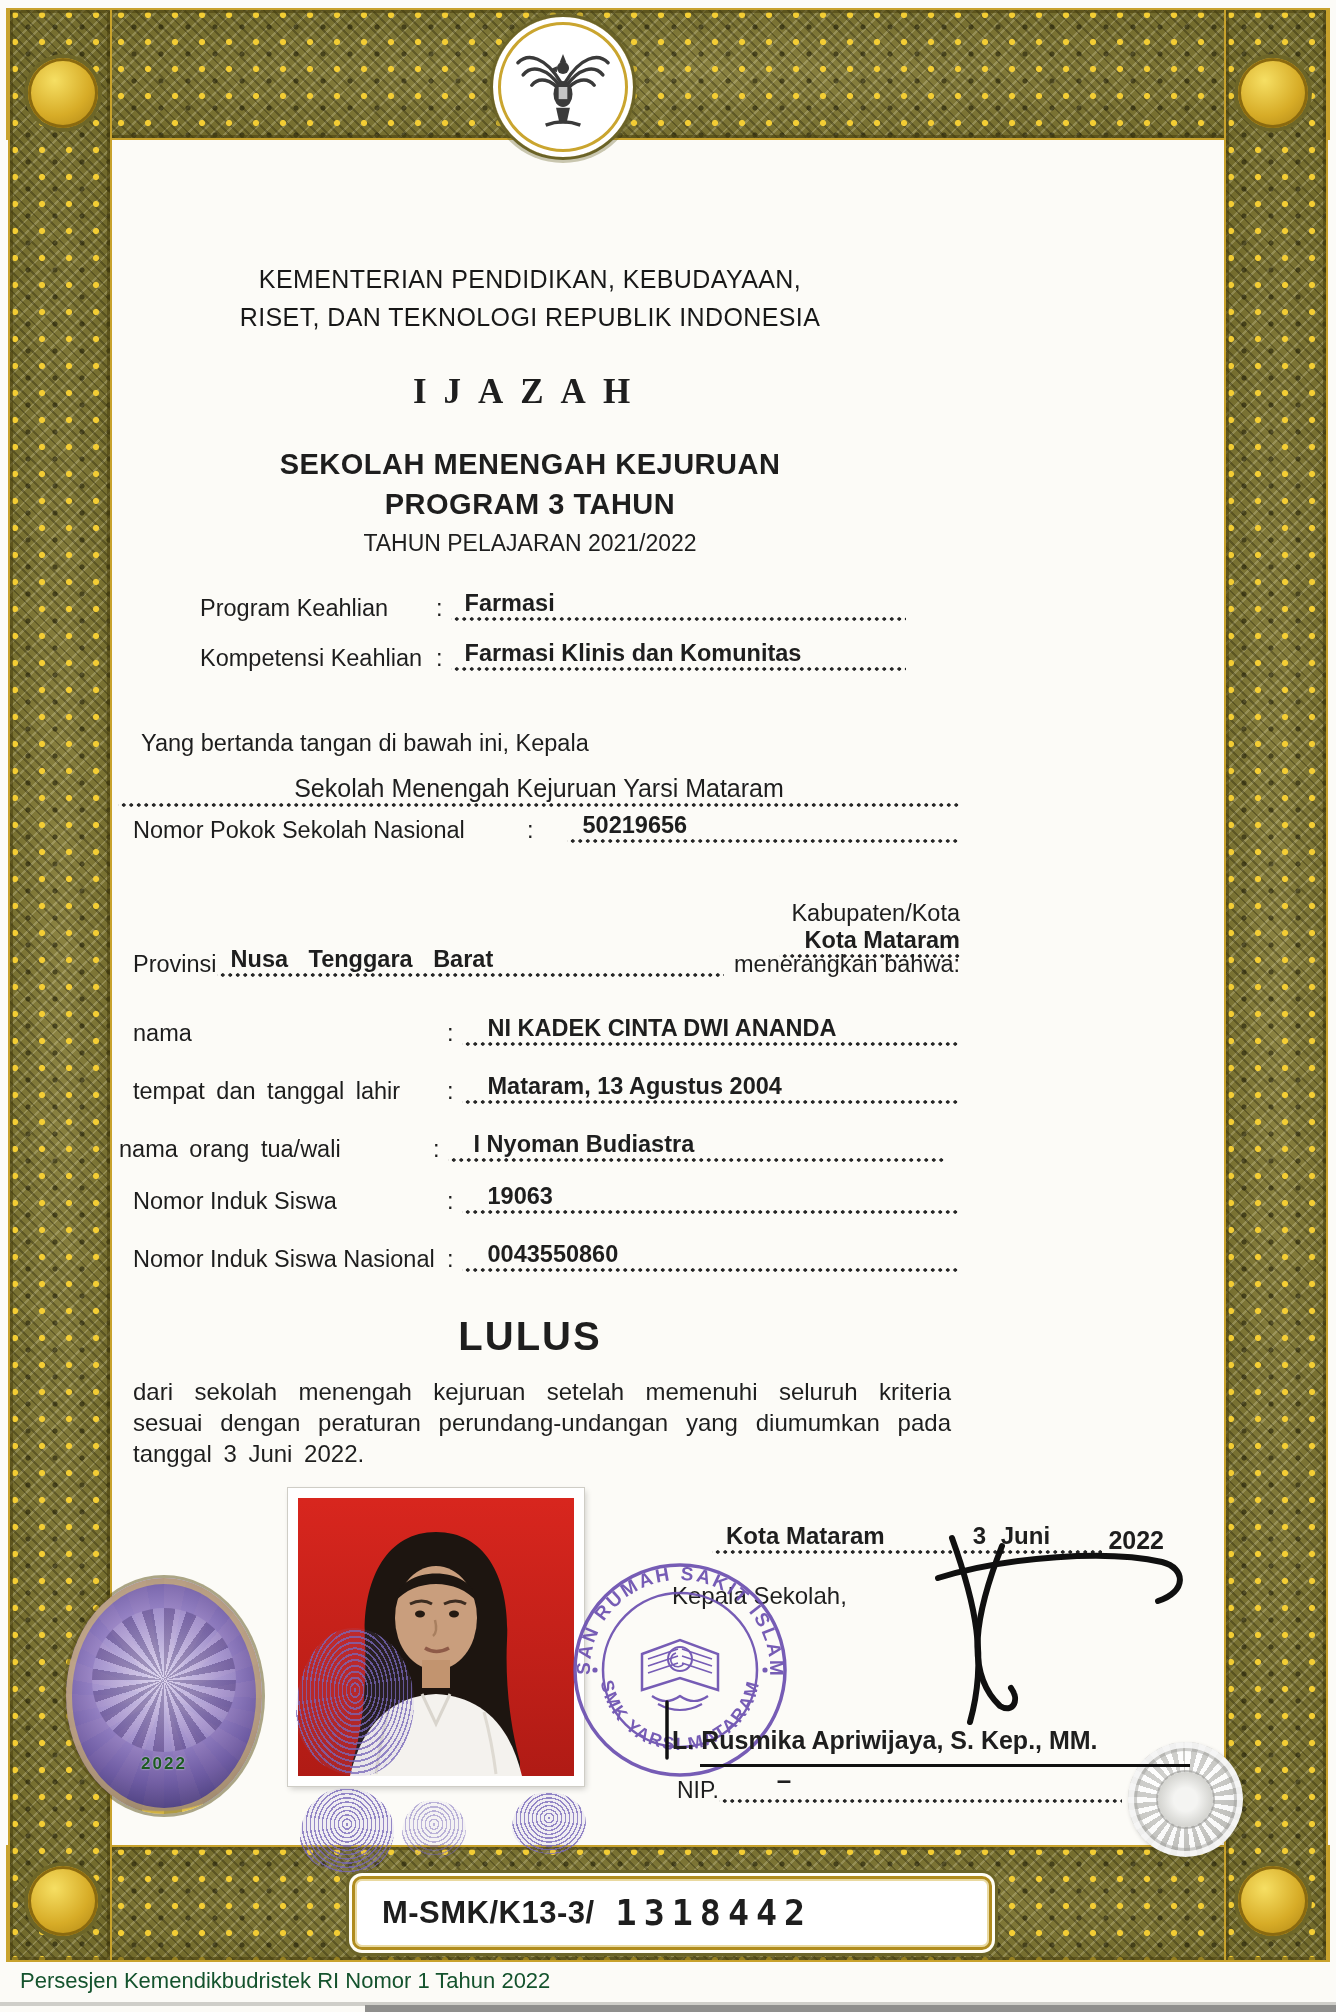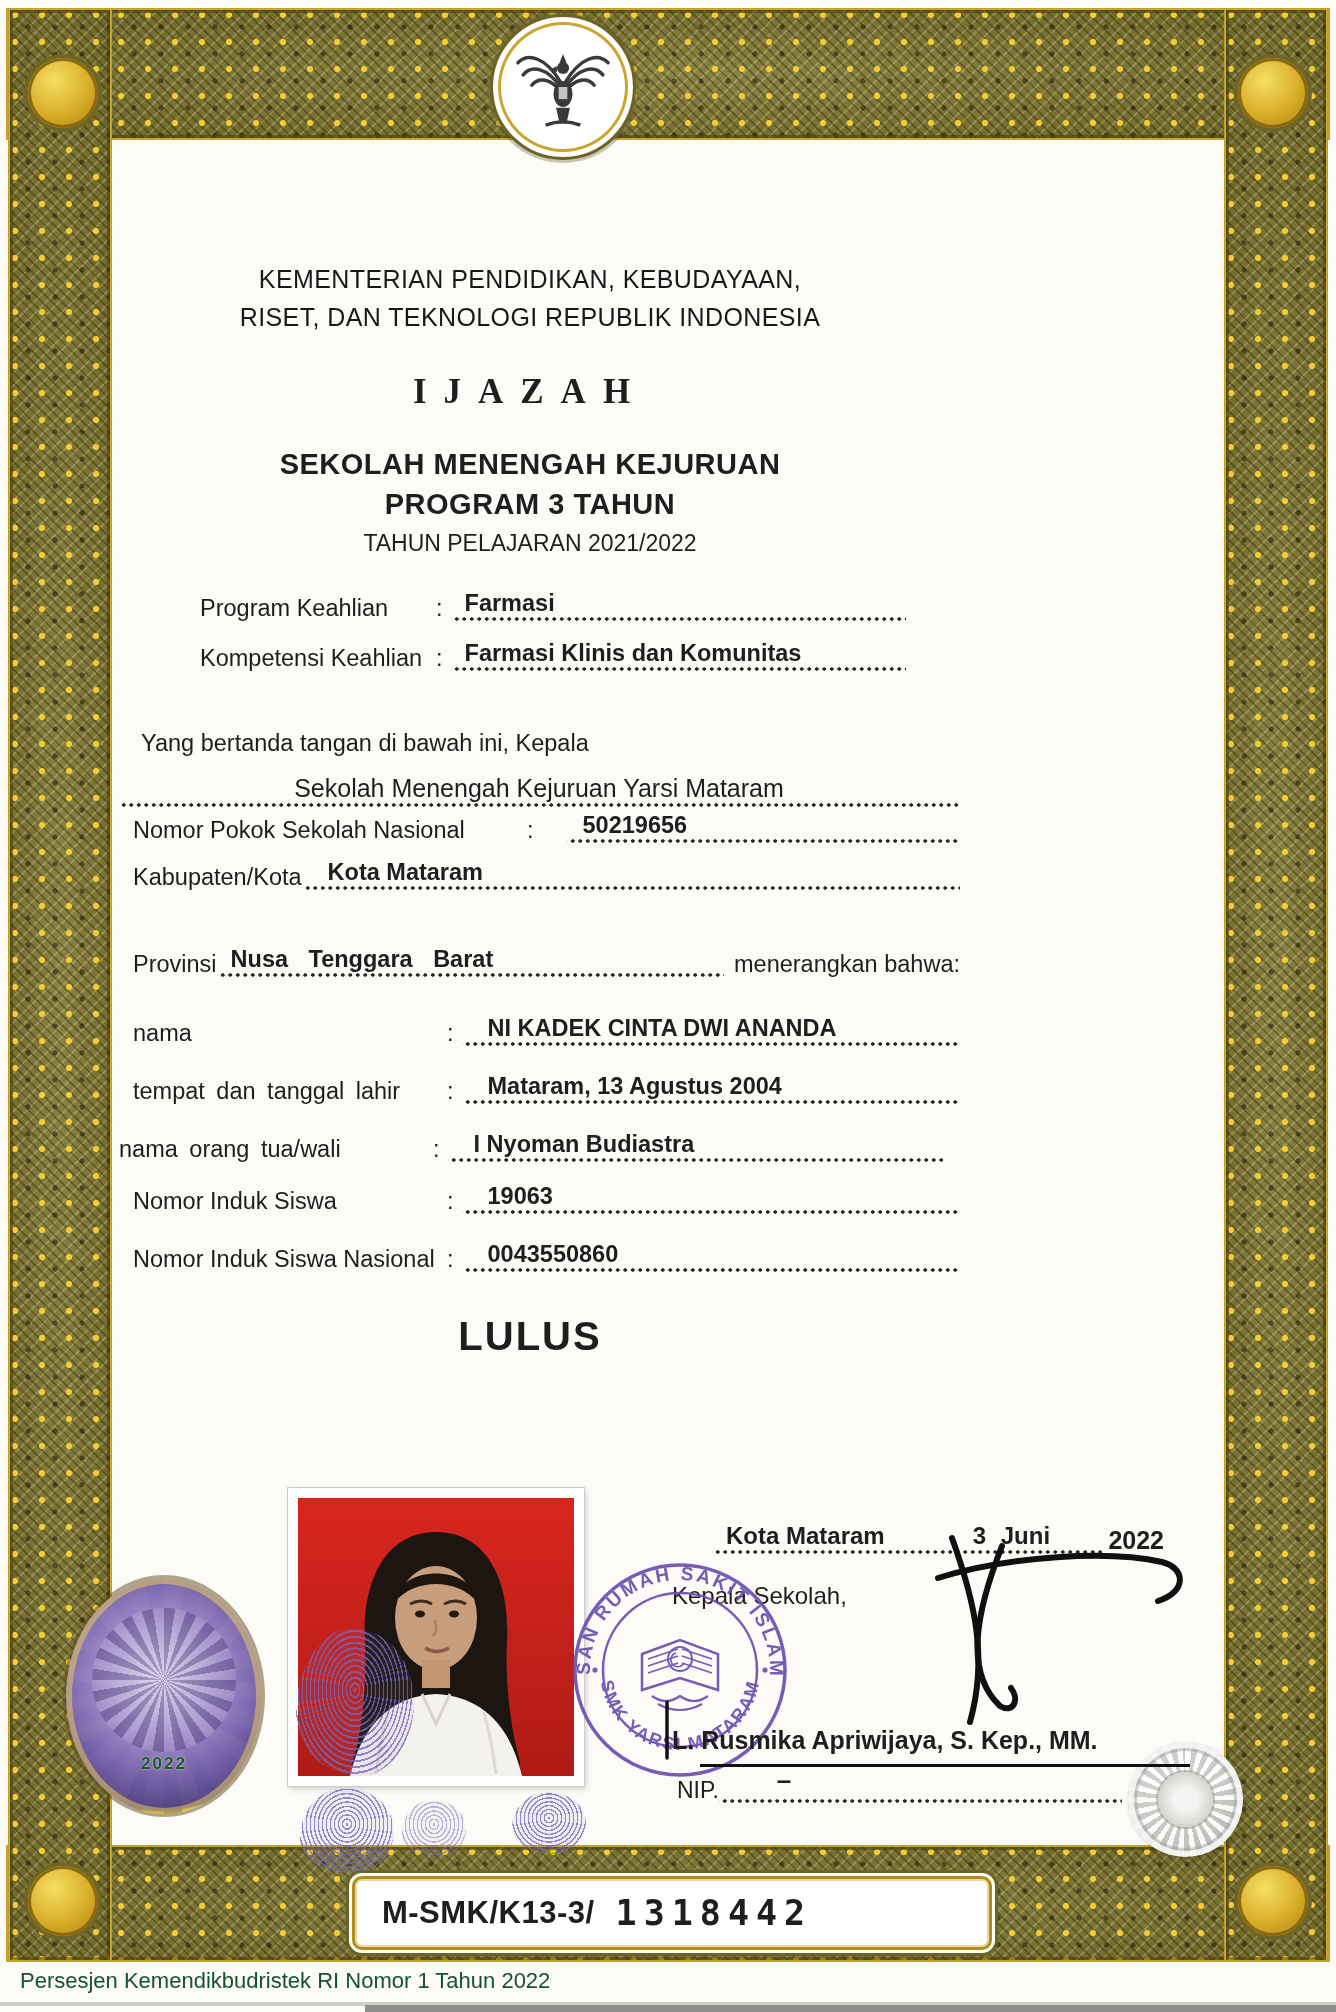--- a/index.html
+++ b/index.html
@@ -180,21 +180,21 @@
     <span style="width:100%;text-align:center;padding-bottom:5px;">Sekolah Menengah Kejuruan Yarsi Mataram</span>
   </div>
 
   <div class="row" style="left:133px;top:804px;width:827px;gap:25px;">
     <span class="lbl" style="width:365px;">Nomor Pokok Sekolah Nasional</span>
     <span class="colon">:</span>
     <span class="fill dotfill">
       <span class="val" style="padding-left:16px;">50219656</span>
     </span>
   </div>
-  <div class="row" style="left:133px;top:851px;width:827px;">
+  <div class="row" style="left:133px;top:900px;width:827px;flex-direction:column;">
     <span class="lbl">Kabupaten/Kota</span>
     <span class="fill dotfill">
       <span class="val">Kota Mataram</span>
     </span>
   </div>
   <div class="row" style="left:133px;top:938px;width:827px;">
     <span class="lbl">Provinsi</span>
     <span class="fill dotfill">
       <span class="val" style="padding-left:14px;word-spacing:14px;">Nusa Tenggara Barat</span>
     </span>
@@ -231,20 +231,21 @@
   </div>
   <div class="row" style="left:133px;top:1233px;width:827px;">
     <span class="lbl fixedL">Nomor Induk Siswa Nasional</span>
     <span class="colon">:</span>
     <span class="fill dotfill">
       <span class="val">0043550860</span>
     </span>
   </div>
 
   <div class="abs center-col lulus">LULUS</div>
+  <div class="abs para">dari sekolah menengah kejuruan setelah memenuhi seluruh kriteria sesuai dengan peraturan perundang-undangan yang diumumkan pada tanggal 3 Juni 2022.</div>
 
   <div class="photo">
     <svg width="276" height="278" viewBox="0 0 276 278">
       <defs>
         <linearGradient id="redbg" x1="0" y1="0" x2="0" y2="1">
           <stop offset="0" stop-color="#d8261e"></stop>
             <stop offset="1" stop-color="#b01b15"></stop>
         </linearGradient>
       </defs>
       <rect width="276" height="278" fill="url(#redbg)"></rect>

